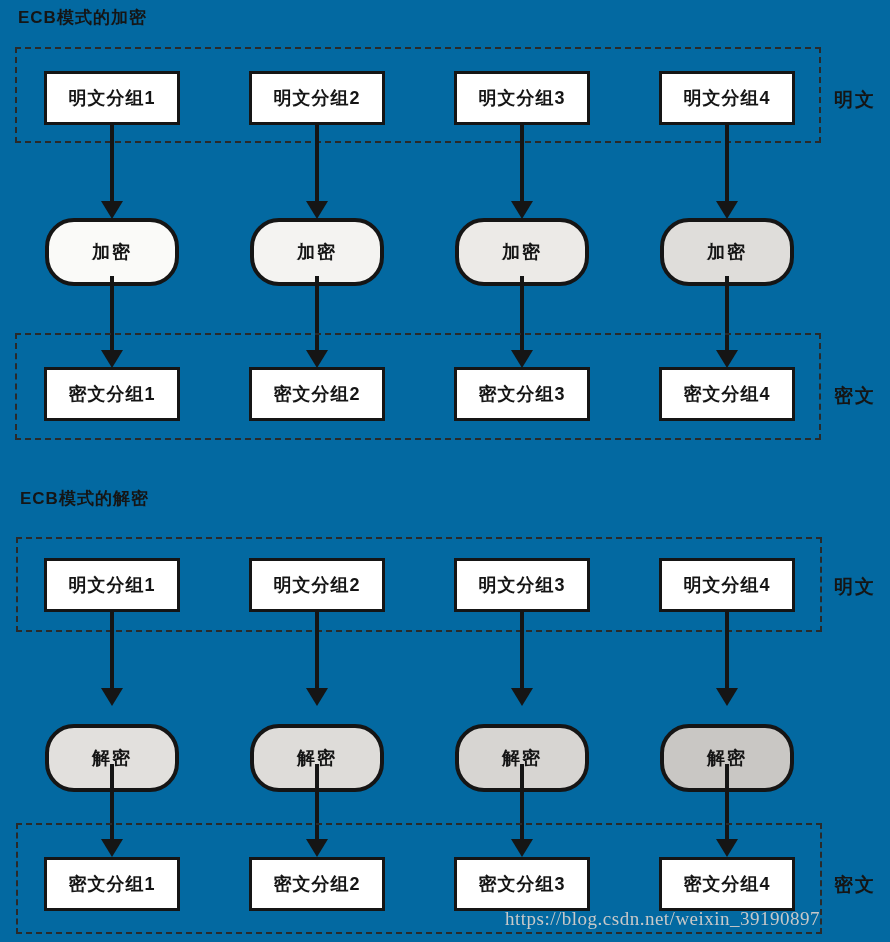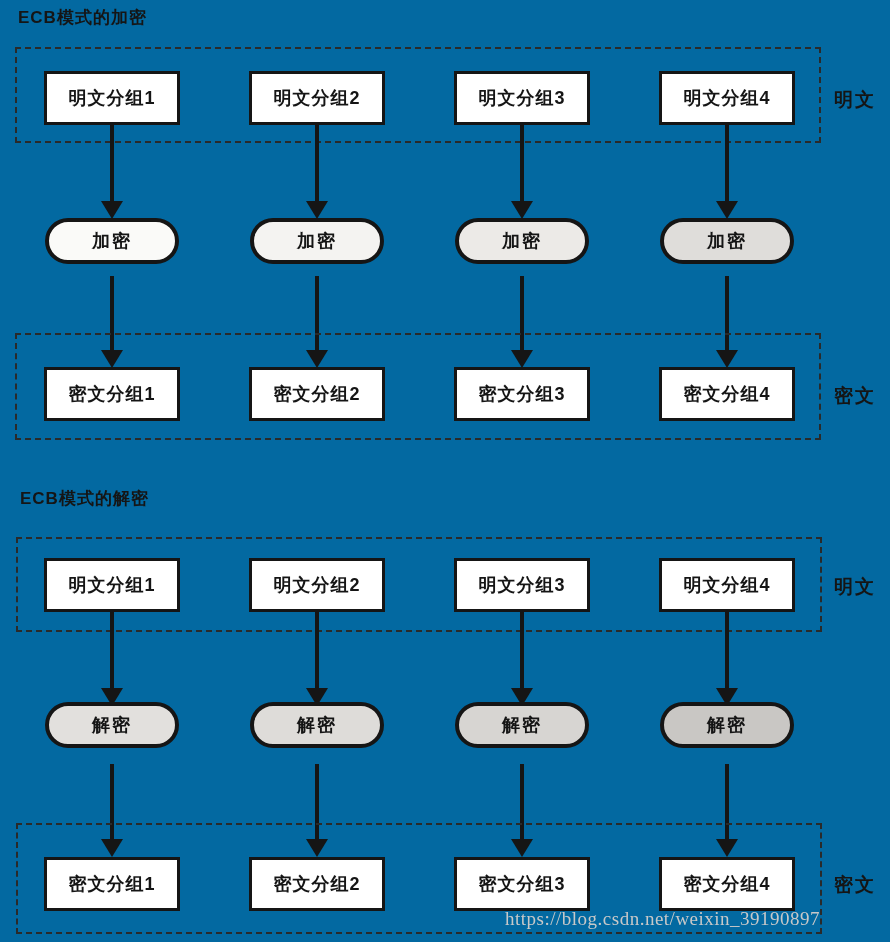--- a/index.html
+++ b/index.html
@@ -11,21 +11,21 @@
   .dashed{position:absolute;border:2px dashed #2a2a2a;box-sizing:border-box;}
   .row{position:absolute;display:flex;justify-content:space-between;}
   .boxrow{left:44px;width:751px;gap:12px;}
   .pillrow{left:45px;width:749px;}
   .pbox{
     width:136px;height:54px;border:3px solid #151515;background:#ffffff;
     display:flex;align-items:center;justify-content:center;
     font-size:18px;font-weight:700;box-sizing:border-box;letter-spacing:1px;
   }
   .pill{
-    width:134px;height:46px;border:4px solid #151515;border-radius:29px;
+    width:134px;height:68px;border:4px solid #151515;border-radius:29px;
     display:flex;align-items:center;justify-content:center;
     font-size:18px;font-weight:700;box-sizing:border-box;letter-spacing:2px;
   }
   .side-label{position:absolute;font-size:19px;font-weight:700;letter-spacing:2px;}
   .vline{position:absolute;width:4px;background:#151515;transform:translateX(-50%);}
   .ahead{
     position:absolute;width:0;height:0;transform:translateX(-50%);
     border-left:11px solid transparent;border-right:11px solid transparent;
     border-top:18px solid #151515;
   }
@@ -98,21 +98,21 @@
 
   <div class="vline" style="left:112px;top:612px;height:78px"></div>
   <div class="ahead" style="left:112px;top:688px"></div>
   <div class="vline" style="left:317px;top:612px;height:78px"></div>
   <div class="ahead" style="left:317px;top:688px"></div>
   <div class="vline" style="left:522px;top:612px;height:78px"></div>
   <div class="ahead" style="left:522px;top:688px"></div>
   <div class="vline" style="left:727px;top:612px;height:78px"></div>
   <div class="ahead" style="left:727px;top:688px"></div>
 
-  <div class="row pillrow" style="top:702px">
+  <div class="row pillrow" style="top:724px">
     <div class="pill" style="background: rgb(226, 224, 221);">解密</div>
     <div class="pill" style="background: rgb(222, 220, 217);">解密</div>
     <div class="pill" style="background: rgb(215, 213, 210);">解密</div>
     <div class="pill" style="background: rgb(201, 199, 196);">解密</div>
   </div>
 
   <div class="vline" style="left:112px;top:764px;height:77px"></div>
   <div class="ahead" style="left:112px;top:839px"></div>
   <div class="vline" style="left:317px;top:764px;height:77px"></div>
   <div class="ahead" style="left:317px;top:839px"></div>

